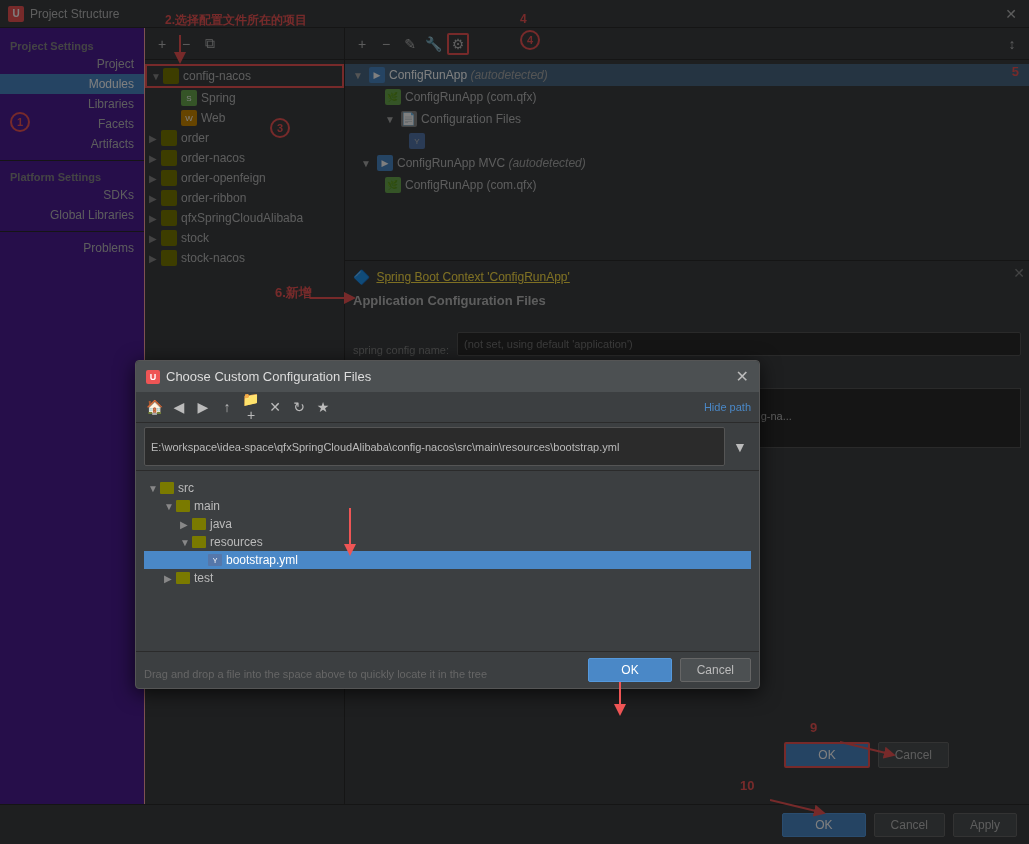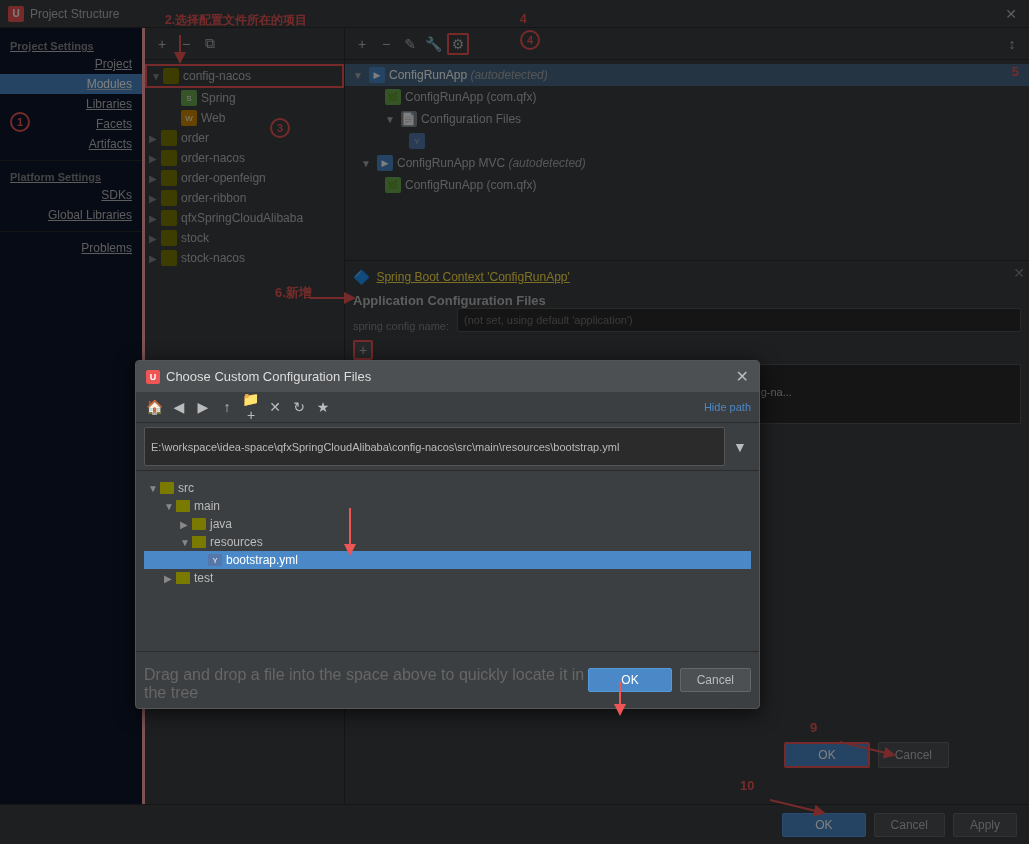--- a/index.html
+++ b/index.html
@@ -43,25 +43,24 @@
 
     
     .main-layout {
       display: flex;
       height: calc(844px - 28px - 40px);
     }
 
     
     .sidebar {
       width: 145px;
-      background: #0f172a;
-      border-right: 3px solid #fca5a5;
+      background: #4c1d95;
+      border-right: 1px solid #fca5a5;
       padding: 8px 0;
       flex-shrink: 0;
-      text-decoration: underline;
     }
     .sidebar-section-title {
       font-size: 11px;
       color: #888;
       padding: 4px 10px 2px;
       font-weight: bold;
     }
     .sidebar-item {
       padding: 3px 10px 3px 16px;
       cursor: pointer;
@@ -187,21 +186,21 @@
     .spring-context-header {
       display: flex;
       align-items: center;
       margin-bottom: 8px;
     }
     .spring-context-title { font-size: 12px; color: #fde047; text-decoration: underline; }
     .spring-context-close {
       position: absolute; right: 4px; top: 4px;
       cursor: pointer; color: #888; font-size: 14px;
     }
-    .app-config-title { font-size: 13px; color: #bbb; margin-bottom: 0; font-weight: bold; }
+    .app-config-title { font-size: 13px; color: #bbb; margin-bottom: 24px; font-weight: bold; }
     .config-form-row {
       display: flex;
       align-items: flex-end;
       margin-bottom: 8px;
       gap: 8px;
     }
     .config-form-label { font-size: 11px; color: #888; white-space: nowrap; }
     .config-form-input {
       flex: 1;
       background: #2b2b2b;
@@ -355,21 +354,21 @@
       min-height: 180px;
     }
     .modal-footer {
       padding: 6px 8px;
       border-top: 1px solid #2b2b2b;
       display: flex;
       justify-content: space-between;
       align-items: center;
     }
     .modal-hint {
-      font-size: 16px;
+      font-size: 11px;
       color: #666;
       margin-top: 8px;
     }
     .modal-buttons {
       display: flex;
       gap: 8px;
     }
     .modal-tree-item {
       display: flex;
       align-items: center;

